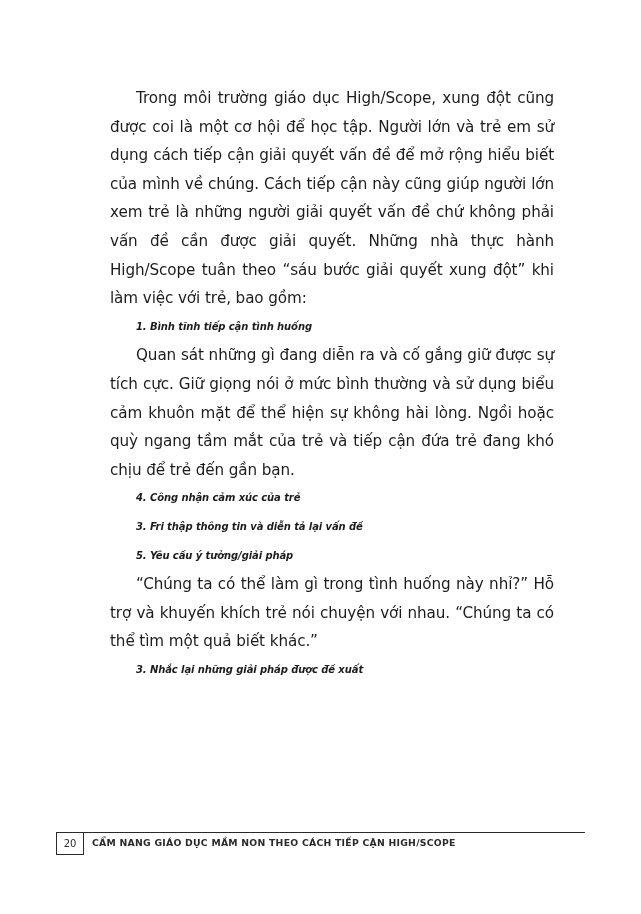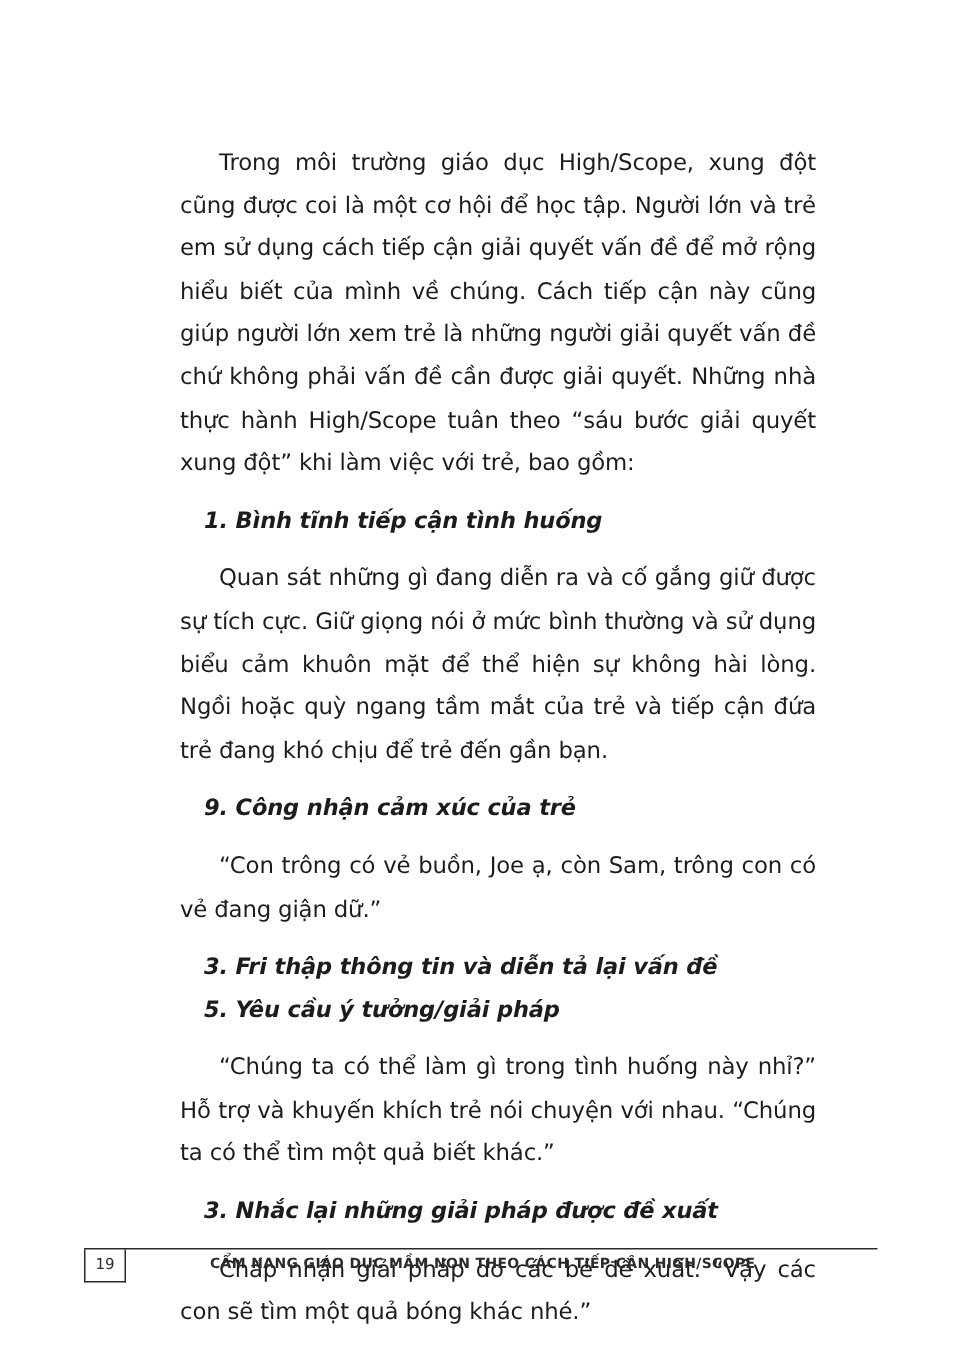--- a/index.html
+++ b/index.html
@@ -23,38 +23,38 @@
     height: 914px;
     background: #ffffff;
   }
   .content {
     position: absolute;
     left: 110px;
     top: 84px;
     width: 444px;
   }
   p.body-para {
-    margin: 10px;
+    margin: 0;
     font-family: "DejaVu Sans", sans-serif;
     font-size: 15.2px;
     line-height: 28.6px;
     color: #1c1c1c;
     text-align: justify;
     text-justify: inter-word;
     letter-spacing: -0.1px;
   }
   p.body-para.indent {
     text-indent: 26px;
   }
   p.step-head {
     margin: 0;
     font-family: "DejaVu Sans", sans-serif;
     font-style: italic;
     font-weight: bold;
-    font-size: 15px;
+    font-size: 10px;
     line-height: 28.6px;
     color: #1c1c1c;
     text-indent: 26px;
     letter-spacing: -0.1px;
   }
   .footer {
     position: absolute;
     left: 0;
     bottom: 56px;
     width: 641px;
@@ -89,42 +89,39 @@
   .footer-title {
     position: absolute;
     left: 92px;
     top: 5px;
     font-family: "DejaVu Sans", sans-serif;
     font-size: 9.3px;
     font-weight: bold;
     letter-spacing: 0.25px;
     color: #2a2a2a;
     white-space: nowrap;
-    margin-left: 48px;
   }
 </style>
 </head>
 <body>
 
 <div class="page">
 
   <div class="content">
     <p class="body-para indent">Trong môi trường giáo dục High/Scope, xung đột cũng được coi là một cơ hội để học tập. Người lớn và trẻ em sử dụng cách tiếp cận giải quyết vấn đề để mở rộng hiểu biết của mình về chúng. Cách tiếp cận này cũng giúp người lớn xem trẻ là những người giải quyết vấn đề chứ không phải vấn đề cần được giải quyết. Những nhà thực hành High/Scope tuân theo “sáu bước giải quyết xung đột” khi làm việc với trẻ, bao gồm:</p>
     <p class="step-head">1. Bình tĩnh tiếp cận tình huống</p>
     <p class="body-para indent">Quan sát những gì đang diễn ra và cố gắng giữ được sự tích cực. Giữ giọng nói ở mức bình thường và sử dụng biểu cảm khuôn mặt để thể hiện sự không hài lòng. Ngồi hoặc quỳ ngang tầm mắt của trẻ và tiếp cận đứa trẻ đang khó chịu để trẻ đến gần bạn.</p>
-    <p class="step-head">9. Công nhận cảm xúc của trẻ</p>
-    <p class="body-para indent">“Con trông có vẻ buồn, Joe ạ, còn Sam, trông con có vẻ đang giận dữ.”</p>
+    <p class="step-head">4. Công nhận cảm xúc của trẻ</p>
     <p class="step-head">3. Fri thập thông tin và diễn tả lại vấn đề</p>
     <p class="step-head">5. Yêu cầu ý tưởng/giải pháp</p>
     <p class="body-para indent">“Chúng ta có thể làm gì trong tình huống này nhỉ?” Hỗ trợ và khuyến khích trẻ nói chuyện với nhau. “Chúng ta có thể tìm một quả biết khác.”</p>
     <p class="step-head">3. Nhắc lại những giải pháp được đề xuất</p>
-    <p class="body-para indent">Chấp nhận giải pháp do các bé đề xuất. “Vậy các con sẽ tìm một quả bóng khác nhé.”</p>
   </div>
 
   <div class="footer">
     <div class="footer-rule"></div>
     <div class="page-number-box">
-      <span class="page-number">19</span>
+      <span class="page-number">20</span>
     </div>
     <div class="footer-title">CẨM NANG GIÁO DỤC MẦM NON THEO CÁCH TIẾP CẬN HIGH/SCOPE</div>
   </div>
 
 </div>
 
 </body></html>

